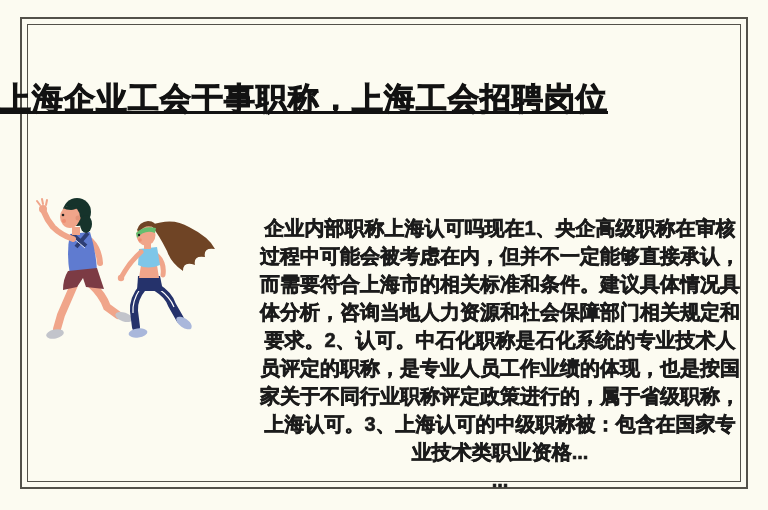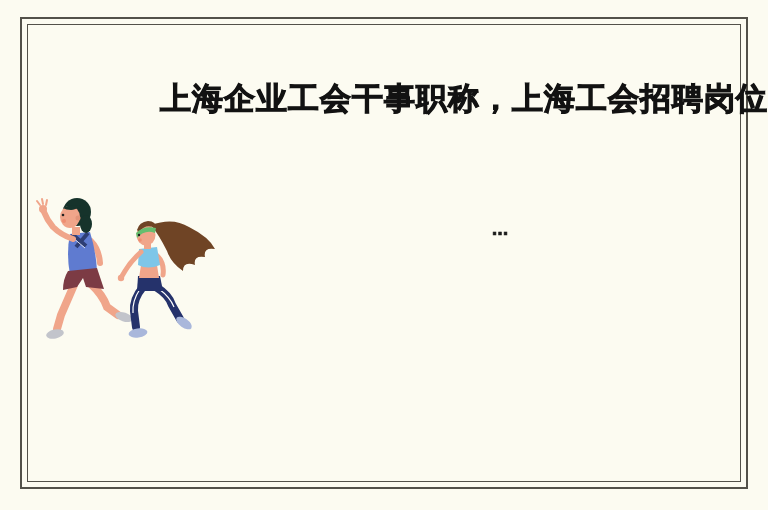--- a/index.html
+++ b/index.html
@@ -19,25 +19,26 @@
   .frame-inner {
     position: absolute;
     left: 27px; top: 24px;
     width: 714px; height: 458px;
     border: 1px solid #53514a;
   }
   .article-title {
     position: absolute;
     left: 0; right: 0;
     top: 78px;
-    text-align: right;
+    text-align: left;
     font-size: 31px;
     font-weight: 900;
     letter-spacing: 1px;
     color: #121212;
+    text-decoration: underline;
     -webkit-text-stroke: 1px #121212;
   }
   .article-body {
     position: absolute;
     left: 255px;
     top: 214px;
     width: 490px;
     text-align: center;
     font-size: 20px;
     line-height: 28px;
@@ -127,14 +128,15 @@
     <path d="M103,50 Q111,42 123,45 L122,50 Q112,46 104,55 Z" fill="#66be6f"></path>
     <circle cx="106" cy="52" r="1.2" fill="#222222"></circle>
     <circle cx="107" cy="57" r="1.8" fill="#ee8e72"></circle>
 
     <path d="M108,69 Q98,78 92,88 L89,93" stroke="#f0a58a" stroke-width="5" fill="none" stroke-linecap="round"></path>
     <circle cx="88" cy="95" r="3.2" fill="#f0a58a"></circle>
   </g>
 </svg>
 
 <div class="article-body">
+  <span>企业内部职称上海认可吗现在1、央企高级职称在审核过程中可能会被考虑在内，但并不一定能够直接承认，而需要符合上海市的相关标准和条件。建议具体情况具体分析，咨询当地人力资源和社会保障部门相关规定和要求。2、认可。中石化职称是石化系统的专业技术人员评定的职称，是专业人员工作业绩的体现，也是按国家关于不同行业职称评定政策进行的，属于省级职称，上海认可。3、上海认可的中级职称被：包含在国家专业技术类职业资格...</span>
   <div class="ellipsis-line">...</div>
 </div>
 
 </body></html>

